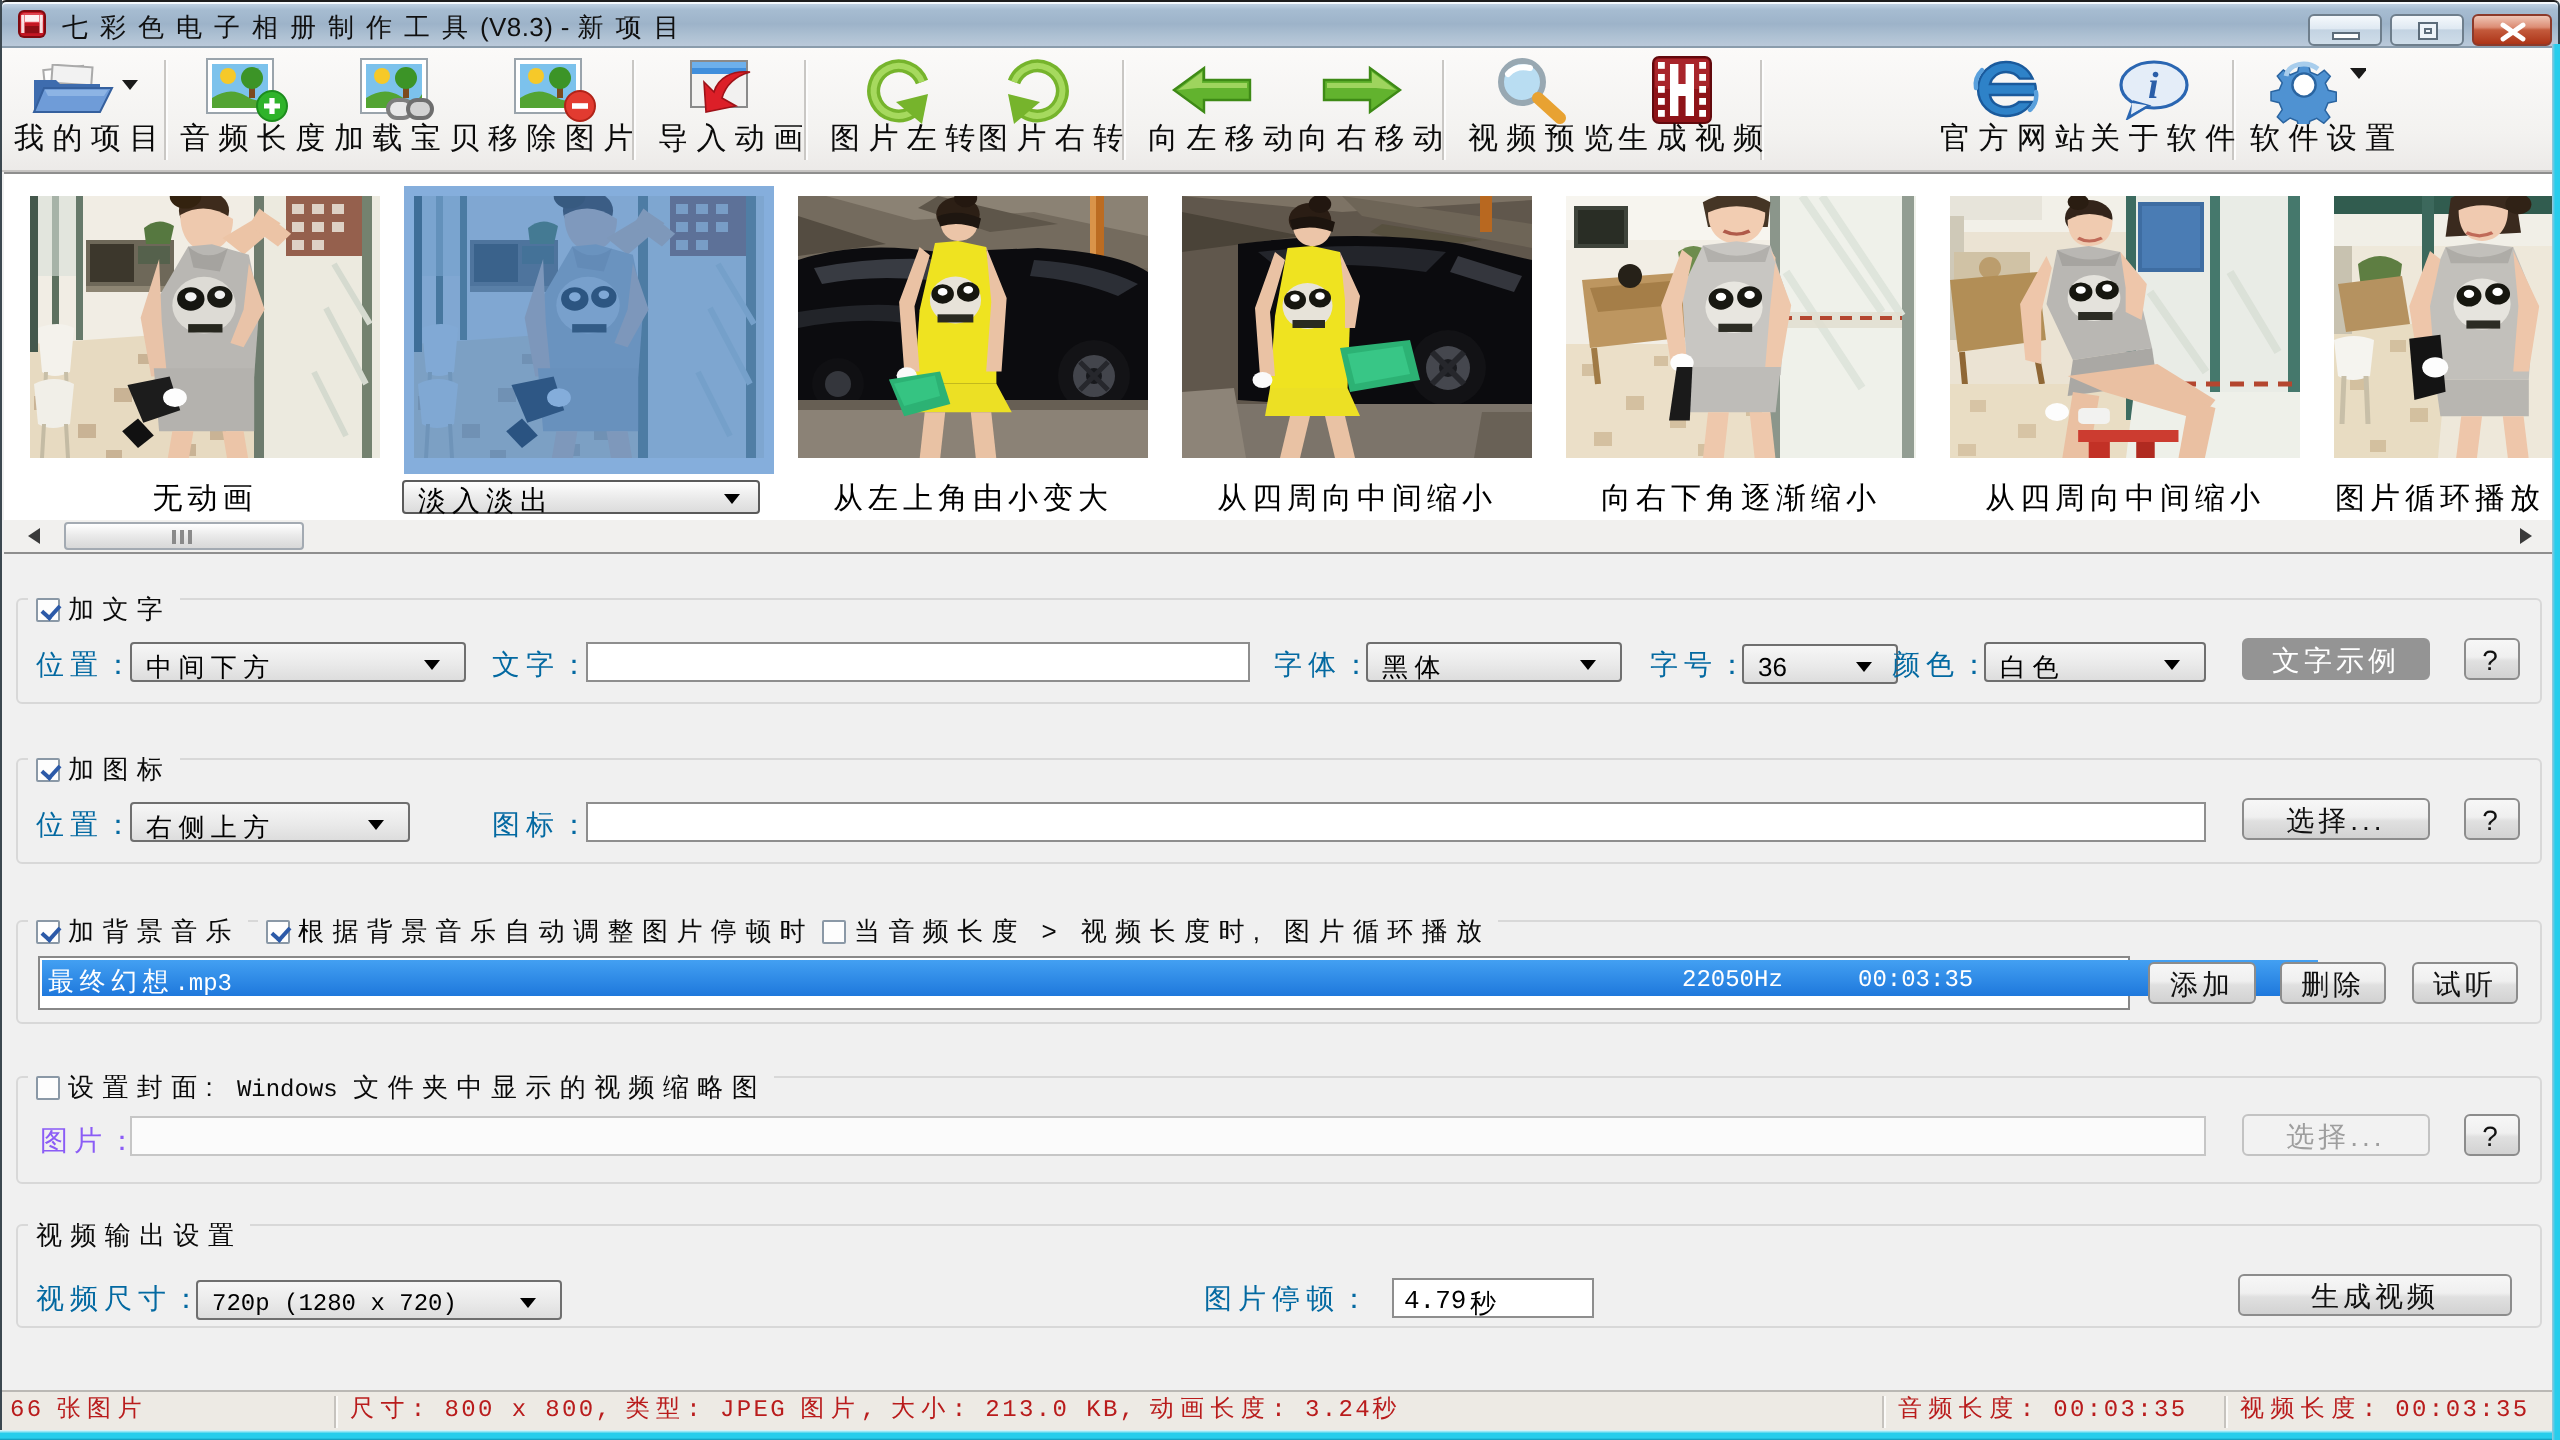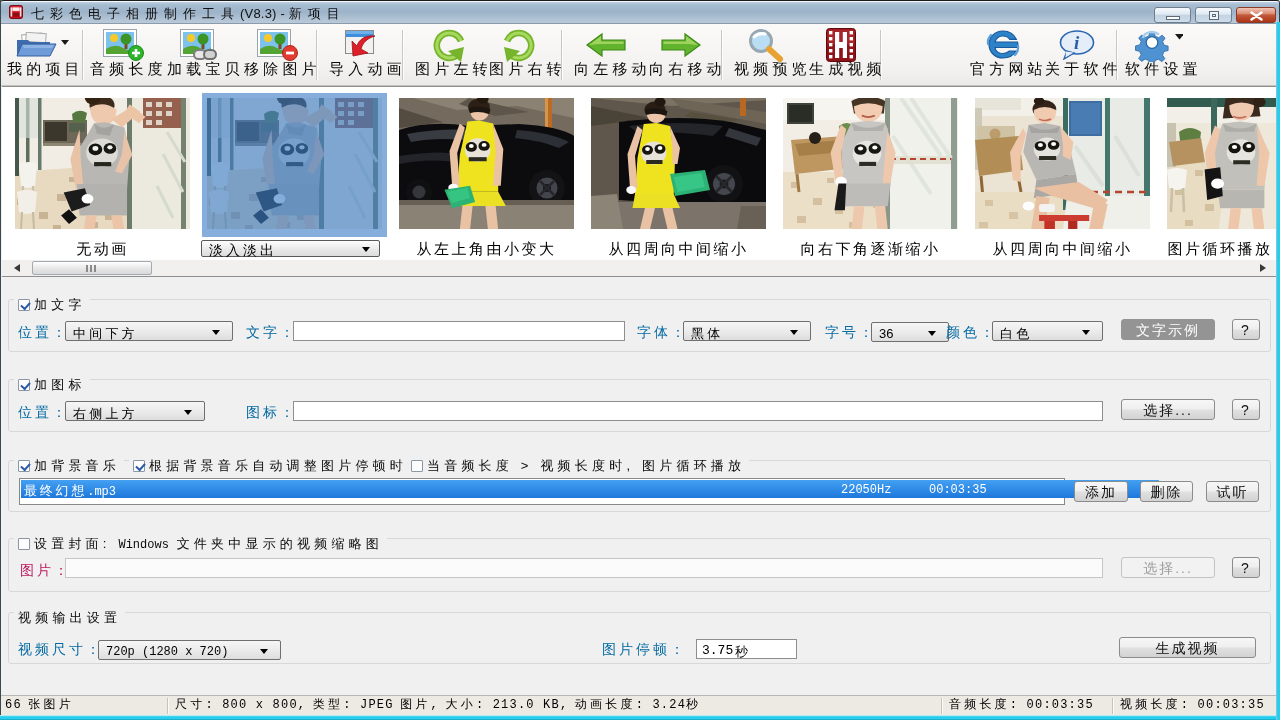--- a/index.html
+++ b/index.html
@@ -41,21 +41,21 @@
  background:linear-gradient(#f6f6f6,#eaeaea 55%,#dddddd);font-size:13px}
 .combo .ctext{position:absolute;left:7px;top:3px;white-space:nowrap;letter-spacing:3.2px}
 .carrow{position:absolute;right:12px;top:8px;width:0;height:0;border-left:4px solid transparent;border-right:4px solid transparent;border-top:5px solid #000}
 .inp{position:absolute;height:20px;border:1px solid #8e8e8e;background:#fff}
 .btn{position:absolute;height:21px;border:1px solid #8c8c8c;border-radius:3px;
  background:linear-gradient(#f7f7f7 0%,#efefef 45%,#e0e0e0 55%,#d2d2d2 100%);
  font-size:14px;color:#111;text-align:center;letter-spacing:2px}
 .btn span{position:relative;top:2px}
 
 #statusbar{position:absolute;left:1px;top:695px;width:1278px;height:20px;background:#edeae4;border-top:1px solid #bab8b4}
-#statusbar .pane{position:absolute;top:0;font-size:12px;color:#000000;letter-spacing:3.2px;white-space:nowrap}
+#statusbar .pane{position:absolute;top:0;font-size:12px;color:#b91c1c;letter-spacing:3.2px;white-space:nowrap}
 #statusbar .mono{letter-spacing:1.2px !important}
 #statusbar .vsep{position:absolute;top:2px;height:16px;width:1px;background:#c6c3be;box-shadow:1px 0 0 #fbfaf8}
 .mono{font-family:"Liberation Mono",monospace;letter-spacing:0 !important}
 
 #edgeL{position:absolute;left:0;top:0;width:1px;height:720px;background:#3c4850}
 #edgeR{position:absolute;right:0;top:22px;width:4px;height:698px;background:linear-gradient(90deg,#9fc6da,#27cdec 40%,#27cdec)}
 #edgeB{position:absolute;left:0;top:715px;width:1280px;height:5px;background:linear-gradient(#f0f8fa 0%,#27cdec 35%,#27cdec 80%,#1193b4 100%)}
 </style></head>
 <body>
 <div id="win">
@@ -697,36 +697,36 @@
           <div class="abs mono" style="left:908px;top:3px;font-size:12px;color:#fff">00:03:35</div>
         </div>
       </div>
       <div class="btn" style="left:1065px;top:20px;width:54px"><span>添加</span></div>
       <div class="btn" style="left:1131px;top:20px;width:53px"><span>删除</span></div>
       <div class="btn" style="left:1197px;top:20px;width:53px"><span>试听</span></div>
     </div>
 
     <div class="grp" style="top:538px;height:54px">
       <div class="gtitle" style="left:5px"><span class="cbwrap empty"></span>设置封面: <span class="mono" style="font-size:12px">Windows</span> 文件夹中显示的视频缩略图</div>
-      <div class="lbl" style="left:11px;top:23px;color:#be185d">图片：</div>
+      <div class="lbl" style="left:11px;top:23px;color:#8b5cf6">图片：</div>
       <div class="inp" style="left:56px;top:19px;width:1038px;border-color:#c6c6c6;background:#fbfbfb"></div>
       <div class="btn" style="left:1112px;top:18px;width:94px;border-color:#c3c3c3;background:#f2f2f2;color:#9e9e9e"><span>选择...</span></div>
       <div class="btn" style="left:1223px;top:18px;width:28px"><span>?</span></div>
     </div>
 
     <div class="grp" style="top:612px;height:52px">
       <div class="gtitle" style="left:5px">视频输出设置</div>
       <div class="lbl" style="left:9px;top:28px">视频尺寸：</div>
       <div class="combo" style="left:89px;top:27px;width:183px">
           <div class="ctext mono" style="font-size:12px;top:4px">720p (1280 x  720)</div>
           <div class="carrow"></div>
         </div>
       <div class="lbl" style="left:593px;top:28px">图片停顿：</div>
       <div class="inp" style="left:687px;top:26px;width:101px">
-          <span class="mono" style="position:absolute;left:5px;top:3px;font-size:13px">3.75</span>
+          <span class="mono" style="position:absolute;left:5px;top:3px;font-size:13px">4.79</span>
           <span style="position:absolute;left:38px;top:3px;font-size:13px;letter-spacing:0">秒</span>
         </div>
       <div class="btn" style="left:1110px;top:24px;width:137px"><span>生成视频</span></div>
     </div>
   </div>
   <div id="statusbar">
     <div class="pane" style="left:4px"><span class="mono">66</span> 张图片</div>
     <div class="vsep" style="left:166px"></div>
     <div class="pane" style="left:174px">尺寸<span class="mono">: 800 x 800,</span> 类型<span class="mono">: JPEG</span> 图片<span class="mono">,</span> 大小<span class="mono">: 213.0 KB,</span> 动画长度<span class="mono">: 3.24</span>秒</div>
     <div class="vsep" style="left:940px"></div>

